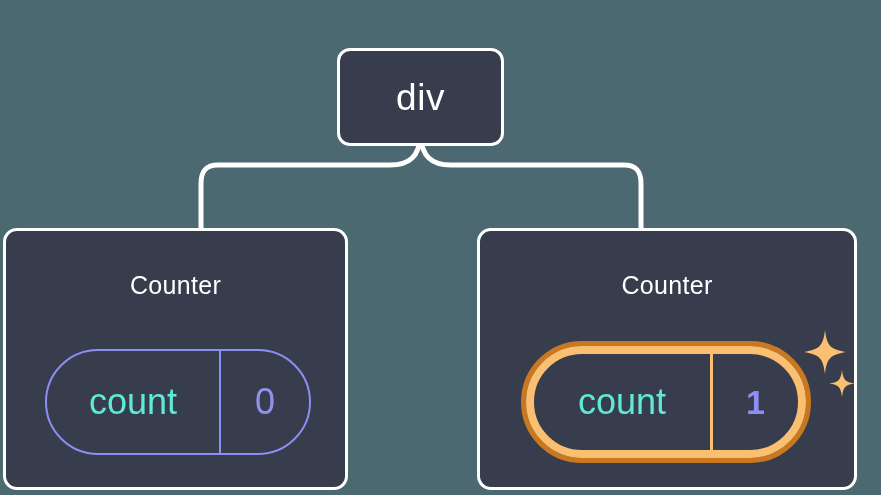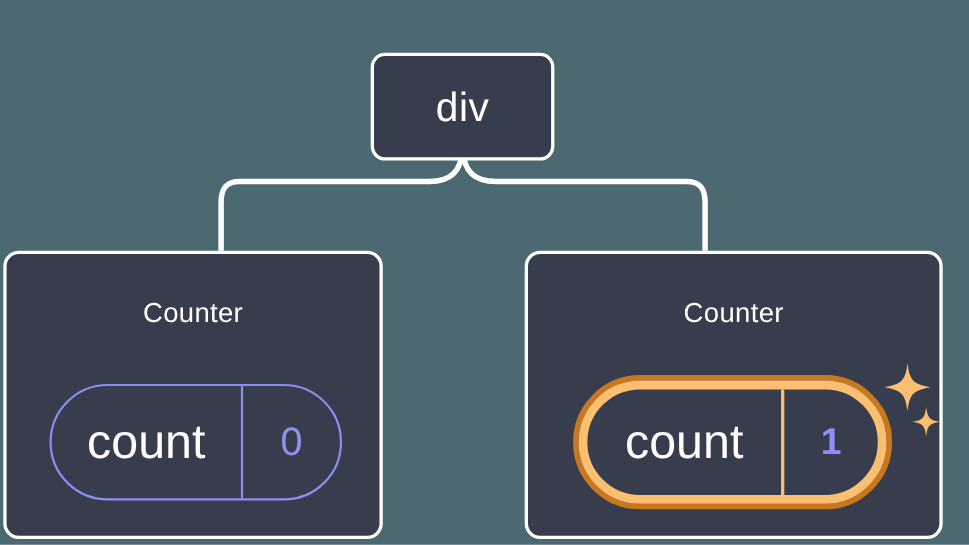--- a/index.html
+++ b/index.html
@@ -112,23 +112,23 @@
   }
 
   .pill-plain .pill-val {
     flex: 1 1 auto;
     display: flex;
     align-items: center;
     justify-content: center;
   }
 
   .pill-key-text {
-    font-size: 44px;
-    font-weight: 300;
-    color: #ffffff;
+    font-size: 36px;
+    font-weight: 300;
+    color: #5eead4;
     line-height: 1;
   }
 
   .pill-val-text {
     font-size: 36px;
     font-weight: 300;
     color: #8f92ec;
     line-height: 1;
   }
 

